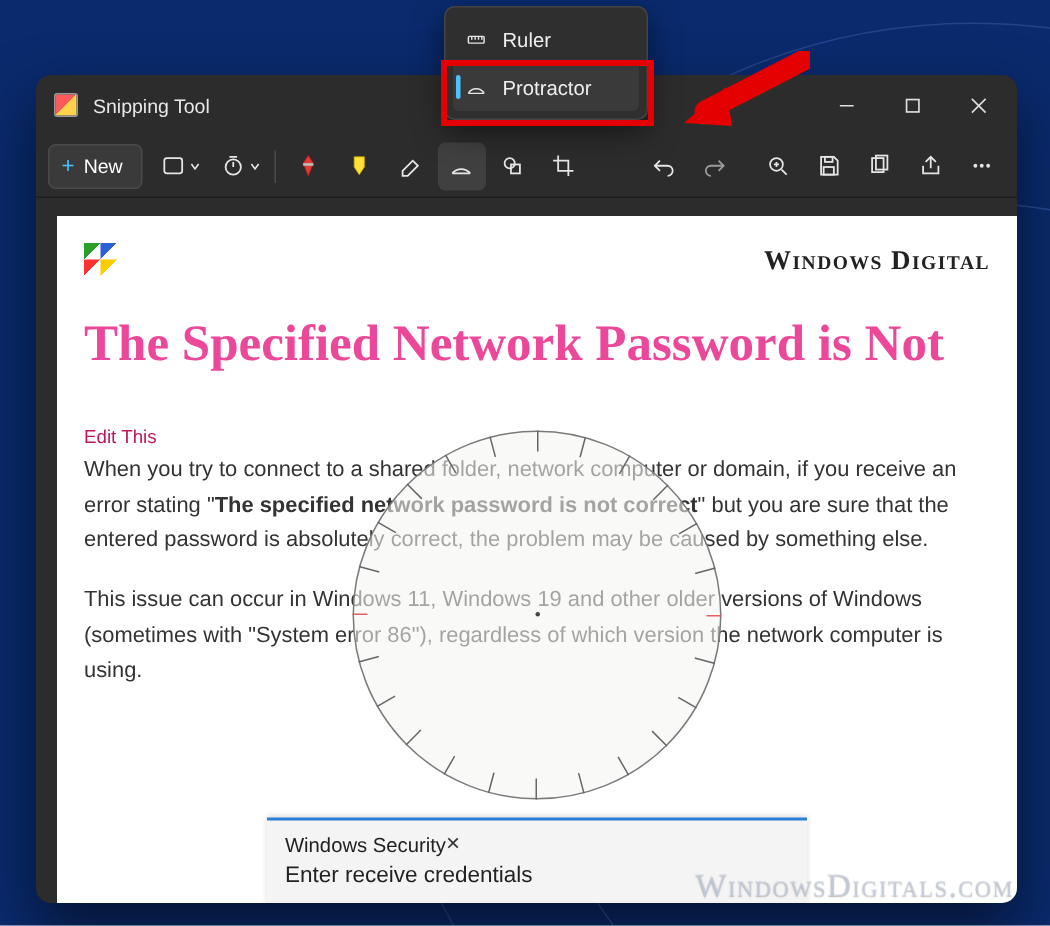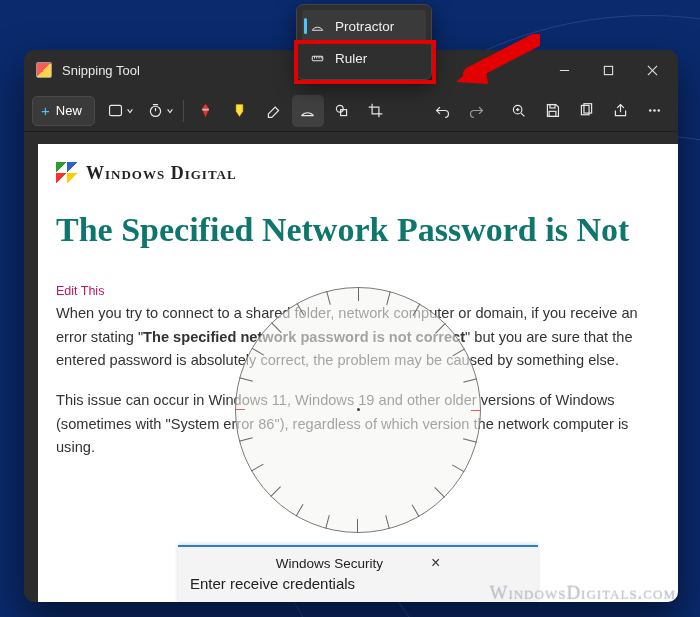--- a/index.html
+++ b/index.html
@@ -87,42 +87,42 @@
   .tdiv { width:1px;height:22px;background:#4a4a4a;margin:0 4px; }
   .toolbar .gap { flex:1; }
 
   
   .canvas {
     position:absolute; left:14px; right:0; top:94px; bottom:0;
     background:#fff;
     overflow:hidden;
   }
   .doc { padding: 18px 18px 0 18px; color:#222; }
-  .brand { display:flex; align-items:center; gap:8px; margin-bottom:26px; }
+  .brand { display:flex; align-items:center; gap:8px; margin-bottom:26px;justify-content:space-between; }
   .brand .logo {
     width:22px;height:22px;
     background:
       linear-gradient(135deg,#2aa02a 0 50%, transparent 0) 0 0/50% 50% no-repeat,
       linear-gradient(135deg,#2a60d8 0 50%, transparent 0) 100% 0/50% 50% no-repeat,
       linear-gradient(135deg,#ff3030 0 50%, transparent 0) 0 100%/50% 50% no-repeat,
       linear-gradient(135deg,#ffcc00 0 50%, transparent 0) 100% 100%/50% 50% no-repeat;
     background-color:#fff;
   }
   .brand .txt {
     font-family: Georgia, "Times New Roman", serif;
     font-weight:700; letter-spacing:1px;
     font-size:18px;
     font-variant: small-caps;
   }
   h1.headline {
     font-family: Georgia, "Times New Roman", serif;
     font-weight:800;
     font-size:34px;
     line-height:1.18;
-    color:#0f766e;
+    color:#ec4899;
     margin-bottom:34px;
     white-space:nowrap;
   }
   .edit-this { color:#be185d; font-size:12.5px; margin-bottom:4px; }
   .para { font-size:14.6px; line-height:1.62; color:#333; margin-bottom:16px; }
   .para b { font-weight:700; }
 
   
   .protractor {
     position:absolute; left:50%; top:58%;
@@ -145,21 +145,21 @@
 
   
   .sec {
     position:absolute; left:50%; bottom:0;
     transform:translateX(-50%);
     width:360px; background:#f4f4f4; color:#222;
     border-top:2px solid #2a7fd5;
     box-shadow:0 -1px 4px rgba(0,0,0,.15);
     font-size:13.5px;
   }
-  .sec .row1{display:flex;align-items:center;justify-content:center;padding:6px 12px 2px;height:28px;gap:48px;}
+  .sec .row1{display:flex;align-items:center;justify-content:flex-start;padding:6px 12px 2px;height:28px;}
   .sec .row2{padding:0 12px 10px; font-size:15px;}
   .sec .x{font-size:16px;color:#333;}
 
   
   .dropdown {
     position:absolute; top:4px; left:296px;
     width:136px;
     background:#2f2f2f;
     border:1px solid #444;
     border-radius:7px;
@@ -192,21 +192,21 @@
   }
   .arrow svg{width:90px;height:60px;}
 
   
   .watermark{
     position:absolute;right:24px;bottom:14px;
     color:rgba(200,210,230,.6);
     font-family:Georgia,serif;
     font-variant:small-caps;
     letter-spacing:1px;
-    font-size:19px;
+    font-size:22px;
     text-shadow:0 1px 1px rgba(0,0,0,.3);
     z-index:7;
   }
 </style>
 </head>
 <body>
 
 <div class="window">
 
   <div class="titlebar">
@@ -388,37 +388,37 @@
       <div class="row1">
         <span>Windows Security</span>
         <span class="x">×</span>
       </div>
       <div class="row2">Enter receive credentials</div>
     </div>
   </div>
 </div>
 
 <div class="dropdown">
-  <div class="item sel">
-    <svg viewBox="0 0 20 20" fill="none" stroke="#e6e6e6" stroke-width="1.3">
-        <path d="M3 15 A8 8 0 0 1 17 15"></path>
-        <line x1="3" y1="15" x2="17" y2="15"></line>
-      </svg>
-    <span>Protractor</span>
-  </div>
   <div class="item">
     <svg viewBox="0 0 20 20" fill="none" stroke="#e6e6e6" stroke-width="1.3">
         <rect x="3" y="7" width="14" height="6" rx="1"></rect>
         <line x1="6" y1="7" x2="6" y2="10"></line>
         <line x1="9" y1="7" x2="9" y2="10"></line>
         <line x1="12" y1="7" x2="12" y2="10"></line>
         <line x1="15" y1="7" x2="15" y2="10"></line>
       </svg>
     <span>Ruler</span>
   </div>
+  <div class="item sel">
+    <svg viewBox="0 0 20 20" fill="none" stroke="#e6e6e6" stroke-width="1.3">
+        <path d="M3 15 A8 8 0 0 1 17 15"></path>
+        <line x1="3" y1="15" x2="17" y2="15"></line>
+      </svg>
+    <span>Protractor</span>
+  </div>
 </div>
 
 <div class="highlight-box"></div>
 
 <div class="arrow">
   <svg viewBox="0 0 90 60">
     <path d="M86 6 L20 40" stroke="#e40000" stroke-width="14" fill="none" stroke-linecap="round"></path>
     <path d="M6 48 L34 24 L38 50 Z" fill="#e40000"></path>
   </svg>
 </div>

